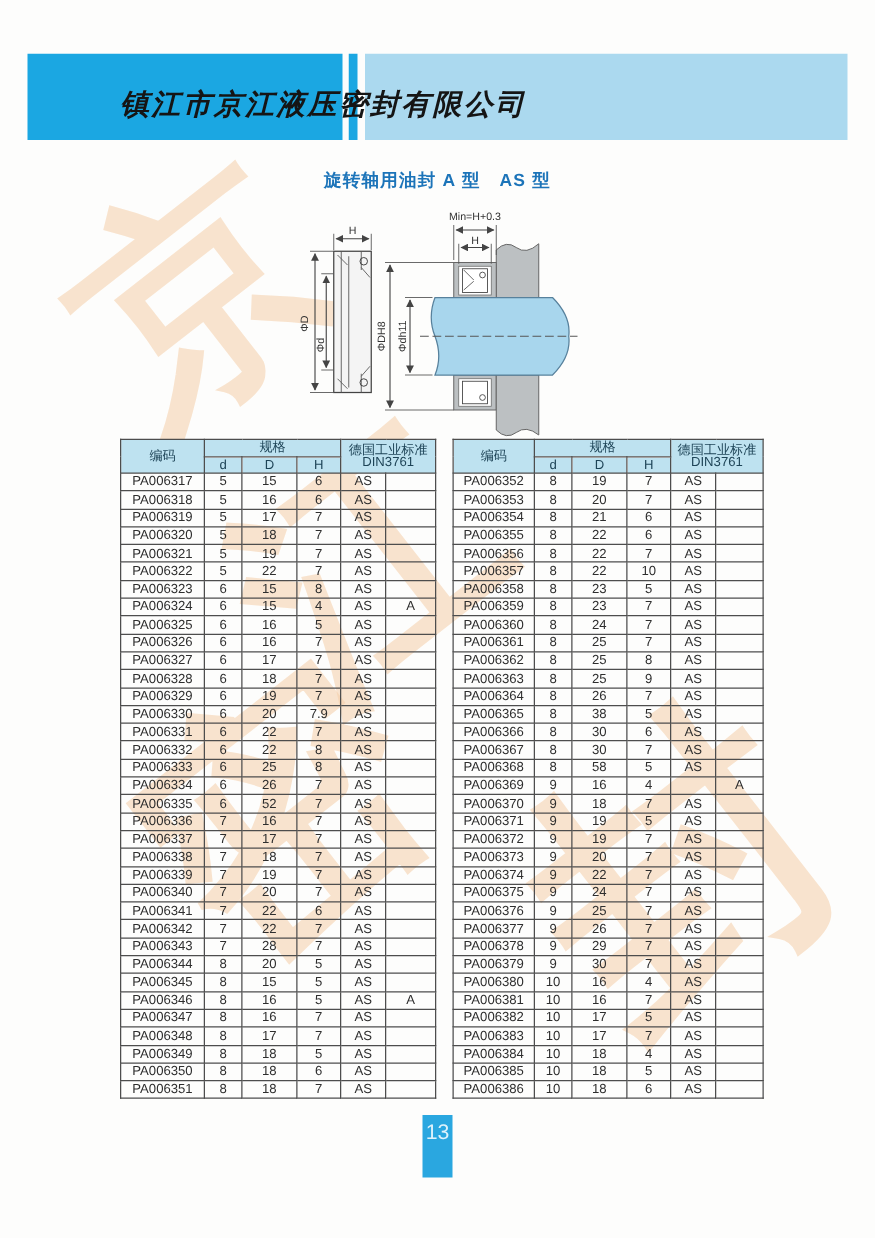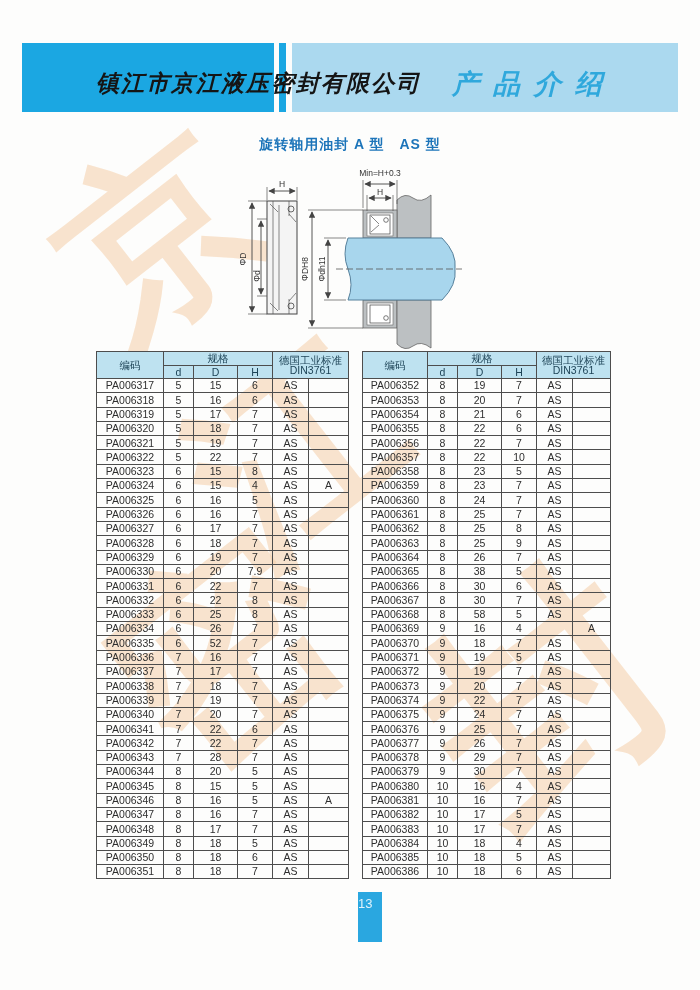--- a/index.html
+++ b/index.html
@@ -48,38 +48,37 @@
   .datatable th,.datatable td{
     border:1px solid #4d4d4d;text-align:center;vertical-align:middle;
     padding:0;overflow:hidden;white-space:nowrap;
     font-size:10.5px;line-height:1;color:#2e2e2e;}
   .datatable thead th{background:#bee2f0;font-weight:normal;height:12.5px;color:#1e4457;}
   .datatable td{height:13.3px;background:transparent;}
   .din-head{line-height:1.15;font-size:10px;}
   .spec-head,.code-head{font-size:11px;}
 
   
-  .page-tab{position:absolute;left:358px;top:892px;width:24px;height:50px;background:#2aa7e0;z-index:2;
-    color:#dff2fb;font-size:13px;padding-top:4px;box-sizing:border-box;}
+  .page-tab{position:absolute;left:338px;top:892px;width:24px;height:50px;background:#2aa7e0;z-index:2;
+    color:#dff2fb;font-size:17px;text-align:center;padding-top:4px;box-sizing:border-box;}
 </style>
 </head>
 <body>
 
 <div class="page">
 
   <span class="watermark wm1">京</span>
   <span class="watermark wm2">江</span>
   <span class="watermark wm3">密</span>
   <span class="watermark wm4">封</span>
 
   <div class="hdr-dark"></div>
   <div class="hdr-stripe"></div>
   <div class="hdr-light"></div>
   <div class="company">镇江市京江液压密封有限公司</div>
-  <div class="section-title">产品介绍</div>
 
   <div class="page-title">旋转轴用油封 A 型　AS 型</div>
 
   <svg class="diagram" width="470" height="188" viewBox="0 0 470 188">
     <defs>
       <marker id="arr" viewBox="0 0 10 10" refX="9" refY="5" markerWidth="7" markerHeight="7" orient="auto-start-reverse">
         <path d="M0,0 L10,5 L0,10 z" fill="#444"></path>
       </marker>
     </defs>
 

